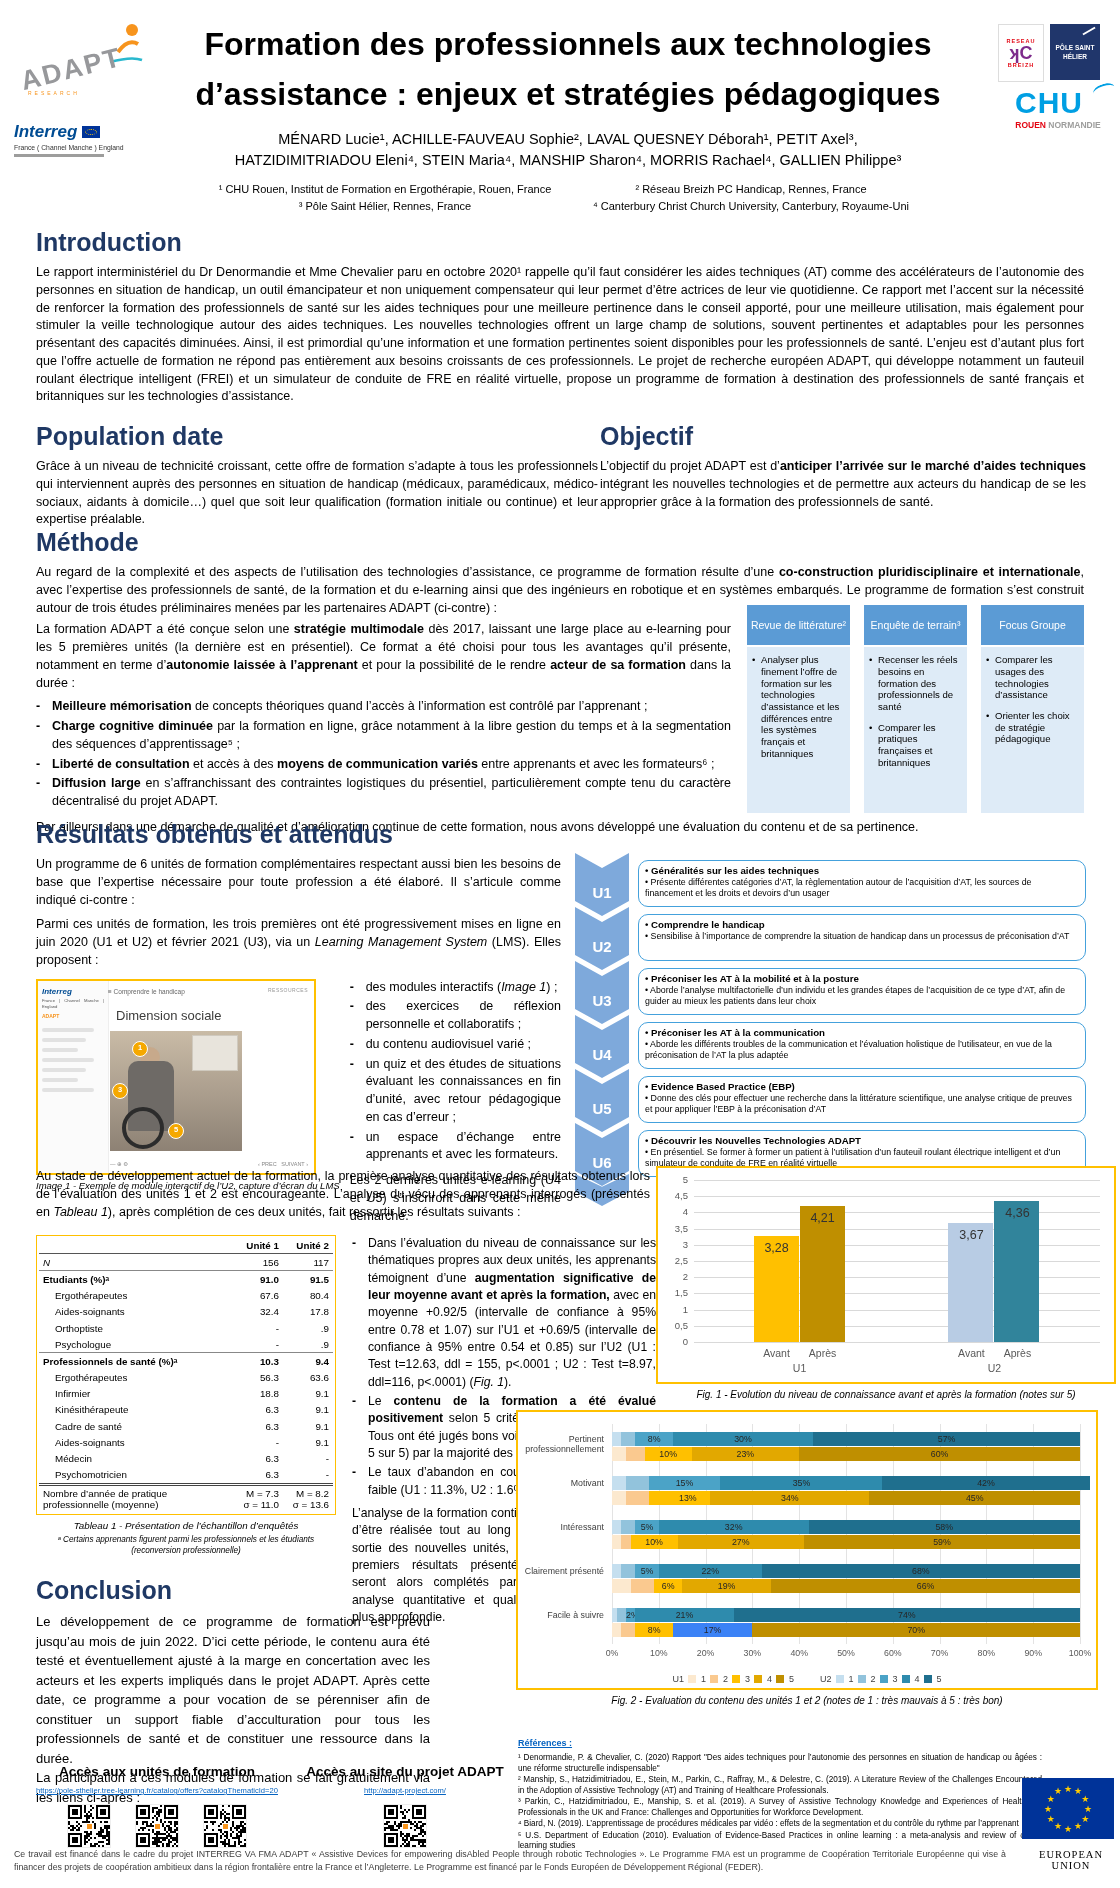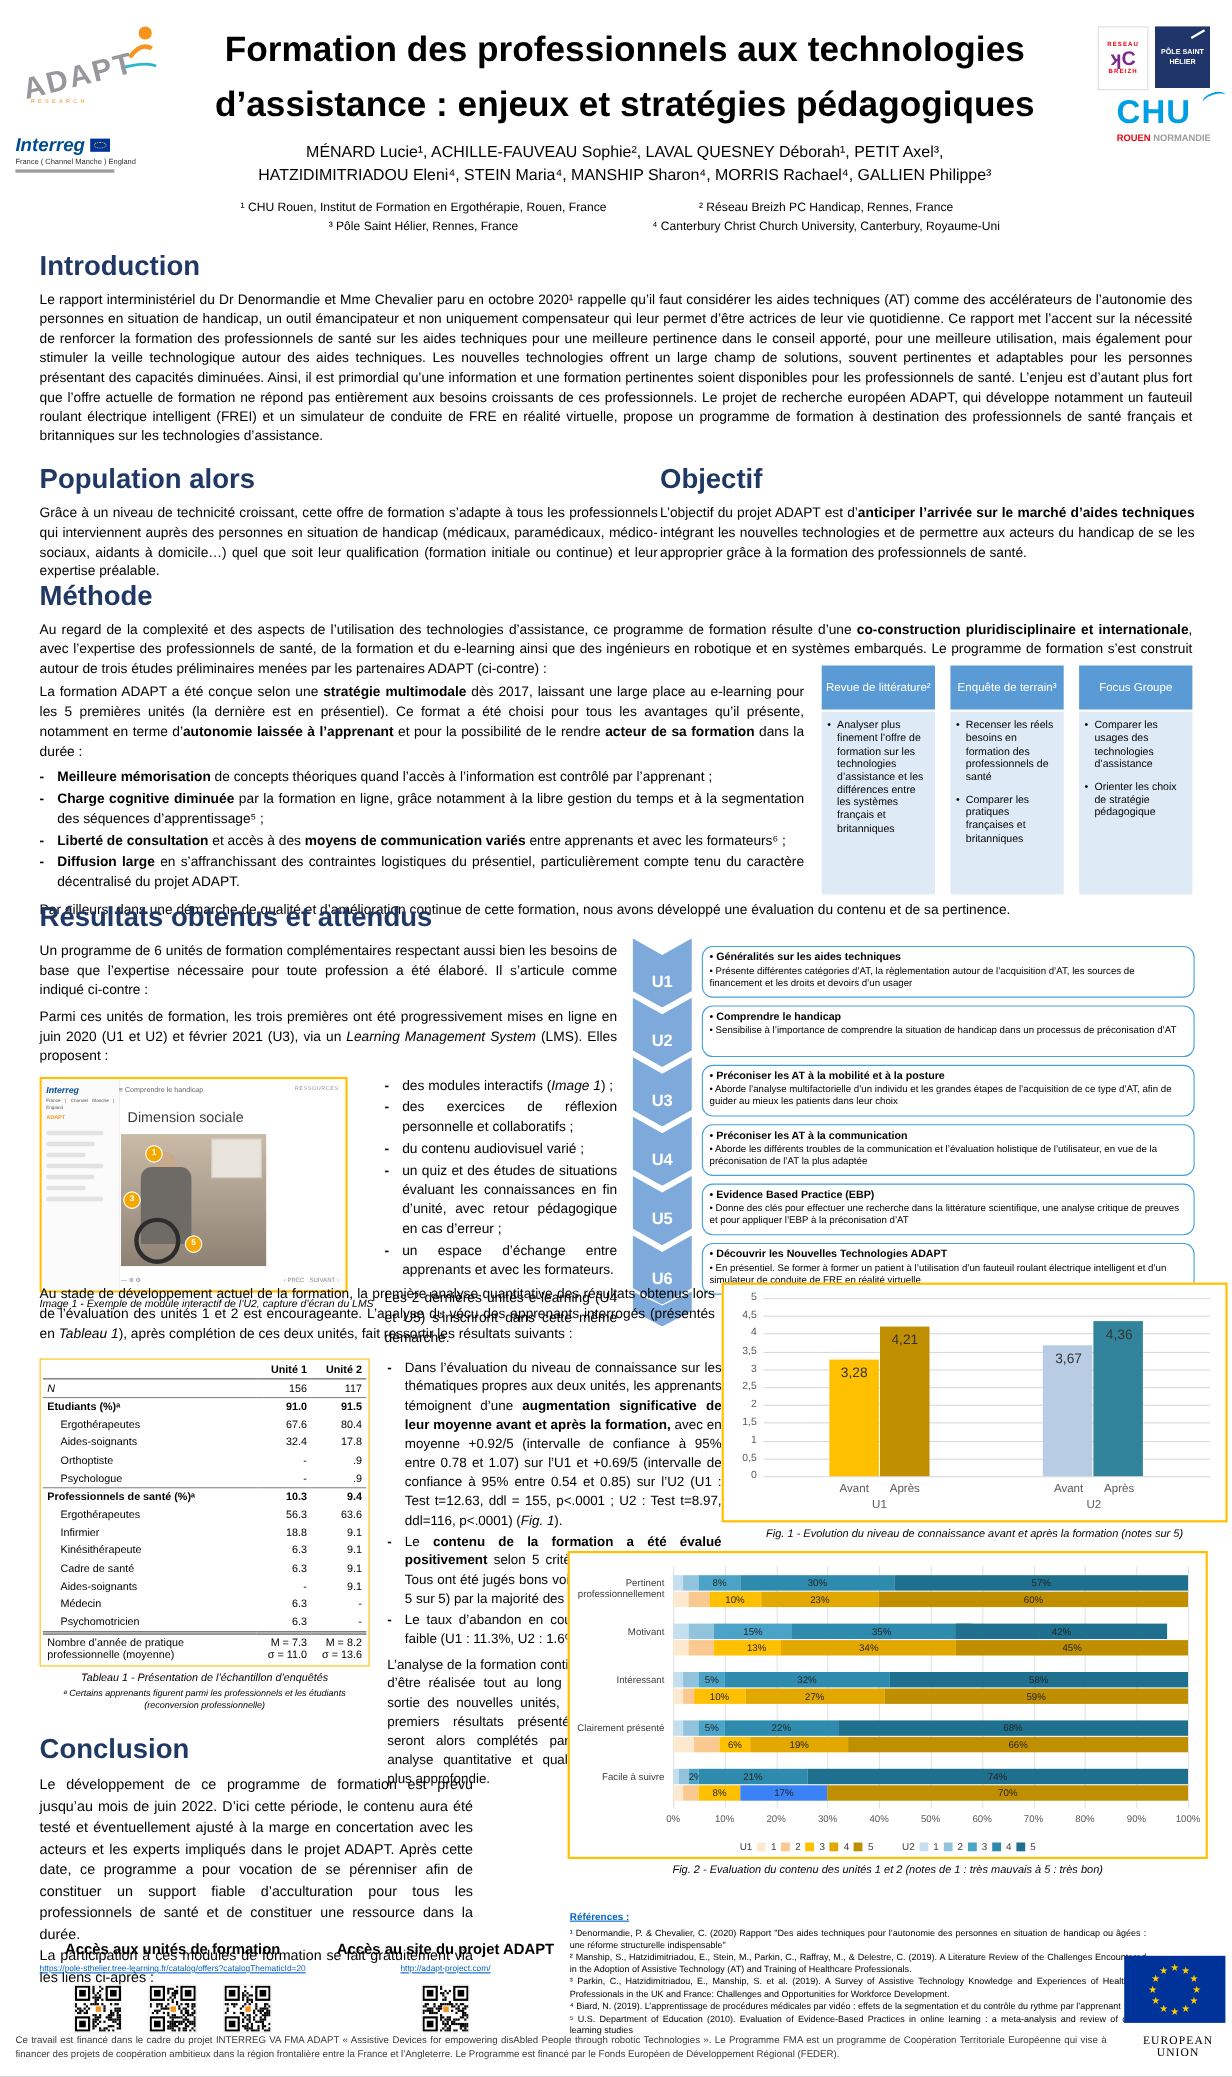--- a/index.html
+++ b/index.html
@@ -178,21 +178,21 @@
       </div>
     </div>
   </div>
 
   <div class="abs" style="top:228px;left:36px;width:1048px;">
     <h2 class="sec">Introduction</h2>
     <div class="body-text">Le rapport interministériel du Dr Denormandie et Mme Chevalier paru en octobre 2020¹ rappelle qu’il faut considérer les aides techniques (AT) comme des accélérateurs de l’autonomie des personnes en situation de handicap, un outil émancipateur et non uniquement compensateur qui leur permet d’être actrices de leur vie quotidienne. Ce rapport met l’accent sur la nécessité de renforcer la formation des professionnels de santé sur les aides techniques pour une meilleure pertinence dans le conseil apporté, pour une meilleure utilisation, mais également pour stimuler la veille technologique autour des aides techniques. Les nouvelles technologies offrent un large champ de solutions, souvent pertinentes et adaptables pour les personnes présentant des capacités diminuées. Ainsi, il est primordial qu’une information et une formation pertinentes soient disponibles pour les professionnels de santé. L’enjeu est d’autant plus fort que l’offre actuelle de formation ne répond pas entièrement aux besoins croissants de ces professionnels. Le projet de recherche européen ADAPT, qui développe notamment un fauteuil roulant électrique intelligent (FREI) et un simulateur de conduite de FRE en réalité virtuelle, propose un programme de formation à destination des professionnels de santé français et britanniques sur les technologies d’assistance.</div>
   </div>
 
   <div class="abs" style="top:422px;left:36px;width:562px;">
-    <h2 class="sec">Population alors</h2>
+    <h2 class="sec">Population date</h2>
     <div class="body-text">Grâce à un niveau de technicité croissant, cette offre de formation s’adapte à tous les professionnels qui interviennent auprès des personnes en situation de handicap (médicaux, paramédicaux, médico-sociaux, aidants à domicile…) quel que soit leur qualification (formation initiale ou continue) et leur expertise préalable.</div>
   </div>
 
   <div class="abs" style="top:422px;left:600px;width:486px;">
     <h2 class="sec">Objectif</h2>
     <div class="body-text">L’objectif du projet ADAPT est d’<b>anticiper l’arrivée sur le marché d’aides techniques</b> intégrant les nouvelles technologies et de permettre aux acteurs du handicap de se les approprier grâce à la formation des professionnels de santé.</div>
   </div>
 
   <div class="abs" style="top:528px;left:36px;width:1048px;">
     <h2 class="sec">Méthode</h2>
@@ -611,21 +611,21 @@
         <div class="cat-label" style="left: 4px; width: 82px; top: 65.5px;">Motivant</div>
         <div class="bar" style="left: 94px; top: 63.5px; width: 468px; height: 14px;">
           <div class="seg" style="left: 0px; width: 14.04px; background: rgb(197, 223, 239);"></div>
           <div class="seg" style="left: 14.04px; width: 23.4px; background: rgb(146, 195, 220);"></div>
           <div class="seg" style="left: 37.44px; width: 70.2px; background: rgb(75, 163, 199);">
             <div class="seg-label" style="left: 0px; right: 0px;">15%</div>
           </div>
           <div class="seg" style="left: 107.64px; width: 163.8px; background: rgb(46, 139, 173);">
             <div class="seg-label" style="left: 0px; right: 0px;">35%</div>
           </div>
-          <div class="seg" style="left: 257px; width: 192px; background: rgb(31, 111, 142);">
+          <div class="seg" style="left: 270px; width: 192px; background: rgb(31, 111, 142); padding-left: 16px;">
             <div class="seg-label" style="left: 0px; right: 0px;">42%</div>
           </div>
         </div>
         <div class="bar" style="left: 94px; top: 78.5px; width: 468px; height: 14px;">
           <div class="seg" style="left: 0px; width: 14.04px; background: rgb(252, 233, 207);"></div>
           <div class="seg" style="left: 14.04px; width: 23.4px; background: rgb(250, 201, 143);"></div>
           <div class="seg" style="left: 37.44px; width: 60.84px; background: rgb(255, 192, 0);">
             <div class="seg-label" style="left: 16px; right: 0px;">13%</div>
           </div>
           <div class="seg" style="left: 98.28px; width: 159.12px; background: rgb(226, 168, 0);">

